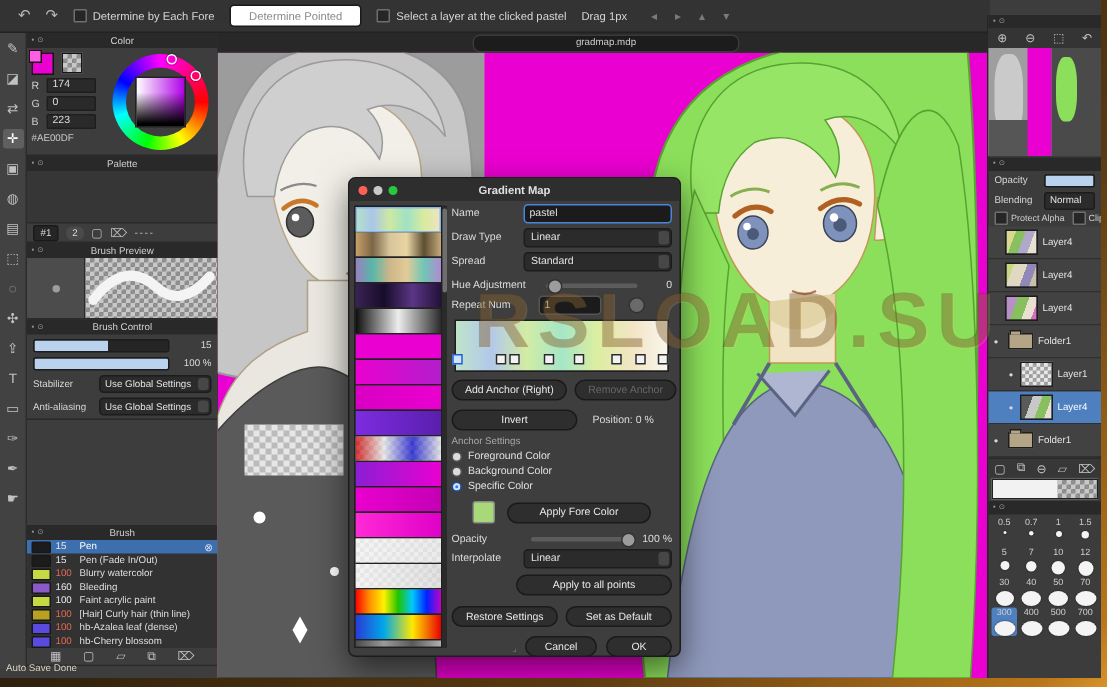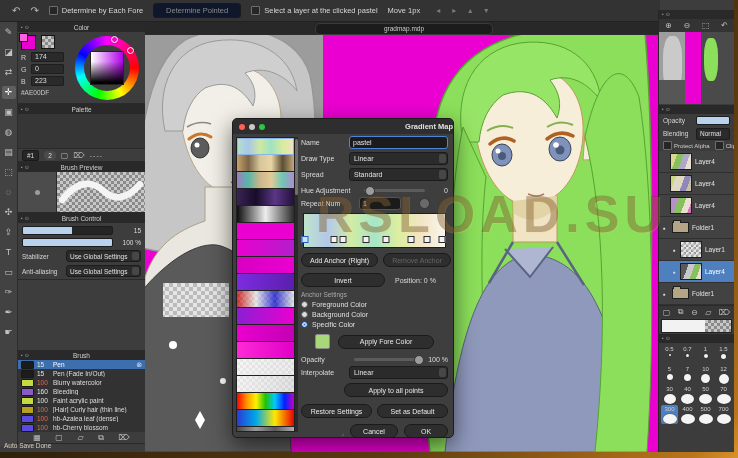--- a/index.html
+++ b/index.html
@@ -11,21 +11,21 @@
   }
   .app{position:absolute;left:0;top:0;width:734px;height:452px;background:#3d3d3d;overflow:hidden;}
 
   
   .topbar{position:absolute;left:0;top:0;width:660px;height:22px;background:#333333;border-bottom:1px solid #222;
     display:flex;align-items:center;gap:10px;padding-left:12px;box-sizing:border-box;}
   .tbicon{color:#b8b8b8;font-size:10px;line-height:10px;cursor:default;}
   .tbicon.dim{color:#7a7a7a;font-size:8px;margin-right:4px;display:inline-block;}
   .tbcheck{display:flex;align-items:center;gap:4px;color:#d6d6d6;font-size:7.5px;white-space:nowrap;}
   .cb{width:7px;height:7px;background:#262626;border:1px solid #6e6e6e;border-radius:1px;display:inline-block;}
-  .tbbtn{background:#0f172a;border:1px solid #1a1a1a;border-radius:3px;color:#8a8a8a;font-size:7.5px;
+  .tbbtn{background:#ffffff;border:1px solid #1a1a1a;border-radius:3px;color:#8a8a8a;font-size:7.5px;
     padding:2px 12px;font-family:inherit;white-space:nowrap;}
   .tblabel{color:#d6d6d6;font-size:7.5px;white-space:nowrap;}
   #topbar-extra{display:flex;gap:8px;margin-left:6px;}
 
   
   .toolstrip{position:absolute;left:0;top:22px;width:18px;height:424px;background:#424242;border-right:1px solid #2c2c2c;
     display:flex;flex-direction:column;align-items:center;padding-top:4px;gap:7px;box-sizing:border-box;}
   .tsicon{width:14px;height:13px;color:#c2c2c2;font-size:9px;line-height:13px;text-align:center;border-radius:2px;}
   .tsicon.active{background:#5f5f5f;color:#fff;}
 
@@ -113,21 +113,21 @@
   .art{position:absolute;left:0;top:13px;width:513px;height:417px;overflow:hidden;}
   .bgmag{fill:var(--magenta,#ea00d0);}
 
   
   .dialog{position:absolute;left:232px;top:118px;width:222px;height:320px;background:#3e3e3e;border:1px solid #1c1c1c;
     border-radius:5px;z-index:20;box-shadow:0 8px 22px rgba(0,0,0,0.55);box-sizing:border-box;}
   .dtitle{height:15px;background:#2e2e2e;border-radius:5px 5px 0 0;position:relative;display:flex;align-items:center;}
   .lights{display:flex;gap:4px;margin-left:6px;}
   .light{width:6px;height:6px;border-radius:50%;}
   .lr{background:#ff5f57;}.ly{background:#c9c9c7;}.lg{background:#28c840;}
-  .dtext{position:absolute;left:0;right:0;text-align:right;color:#e0e0e0;font-size:7.5px;font-weight:bold;}
+  .dtext{position:absolute;left:0;right:0;text-align:center;color:#e0e0e0;font-size:7.5px;font-weight:bold;}
   #preset-list{position:absolute;left:3px;top:18px;bottom:5px;width:57px;background:#2c2c2c;border:1px solid #202020;overflow:hidden;}
   .preset{height:16px;border-bottom:1px solid #222;position:relative;}
   .preset.sel{outline:1px solid #8ab4e8;outline-offset:-1px;}
   .pcover{position:absolute;inset:0;}
   .pscroll{position:absolute;left:62px;top:18px;bottom:5px;width:3px;background:#2a2a2a;}
   .pscroll .thumb{position:absolute;top:2px;left:0;width:3px;height:56px;background:#6e6e6e;border-radius:2px;}
   .dbody{position:absolute;left:68px;top:17px;right:5px;bottom:4px;}
   .drow{display:flex;align-items:center;margin-bottom:3px;}
   .dlabel{width:48px;color:#dcdcdc;font-size:7px;flex:none;white-space:nowrap;}
   .dinput{flex:1;background:#1b1b1b;border:1.5px solid #4a86d8;border-radius:3px;color:#e2e2e2;font-size:7px;
@@ -210,21 +210,21 @@
     <span class="tbicon">↷</span>
     <label class="tbcheck">
       <span class="cb"></span>
       <span>Determine by Each Fore</span>
     </label>
     <button class="tbbtn">Determine Pointed</button>
     <label class="tbcheck">
       <span class="cb"></span>
       <span>Select a layer at the clicked pastel</span>
     </label>
-    <span class="tblabel">Move 1px</span>
+    <span class="tblabel">Drag 1px</span>
     <span id="topbar-extra">
         <div class="tbicon dim">◂</div>
         <div class="tbicon dim">▸</div>
         <div class="tbicon dim">▴</div>
         <div class="tbicon dim">▾</div>
       </span>
   </div>
 
   <div class="toolstrip" id="toolstrip">
       <div class="tsicon">✎</div>

